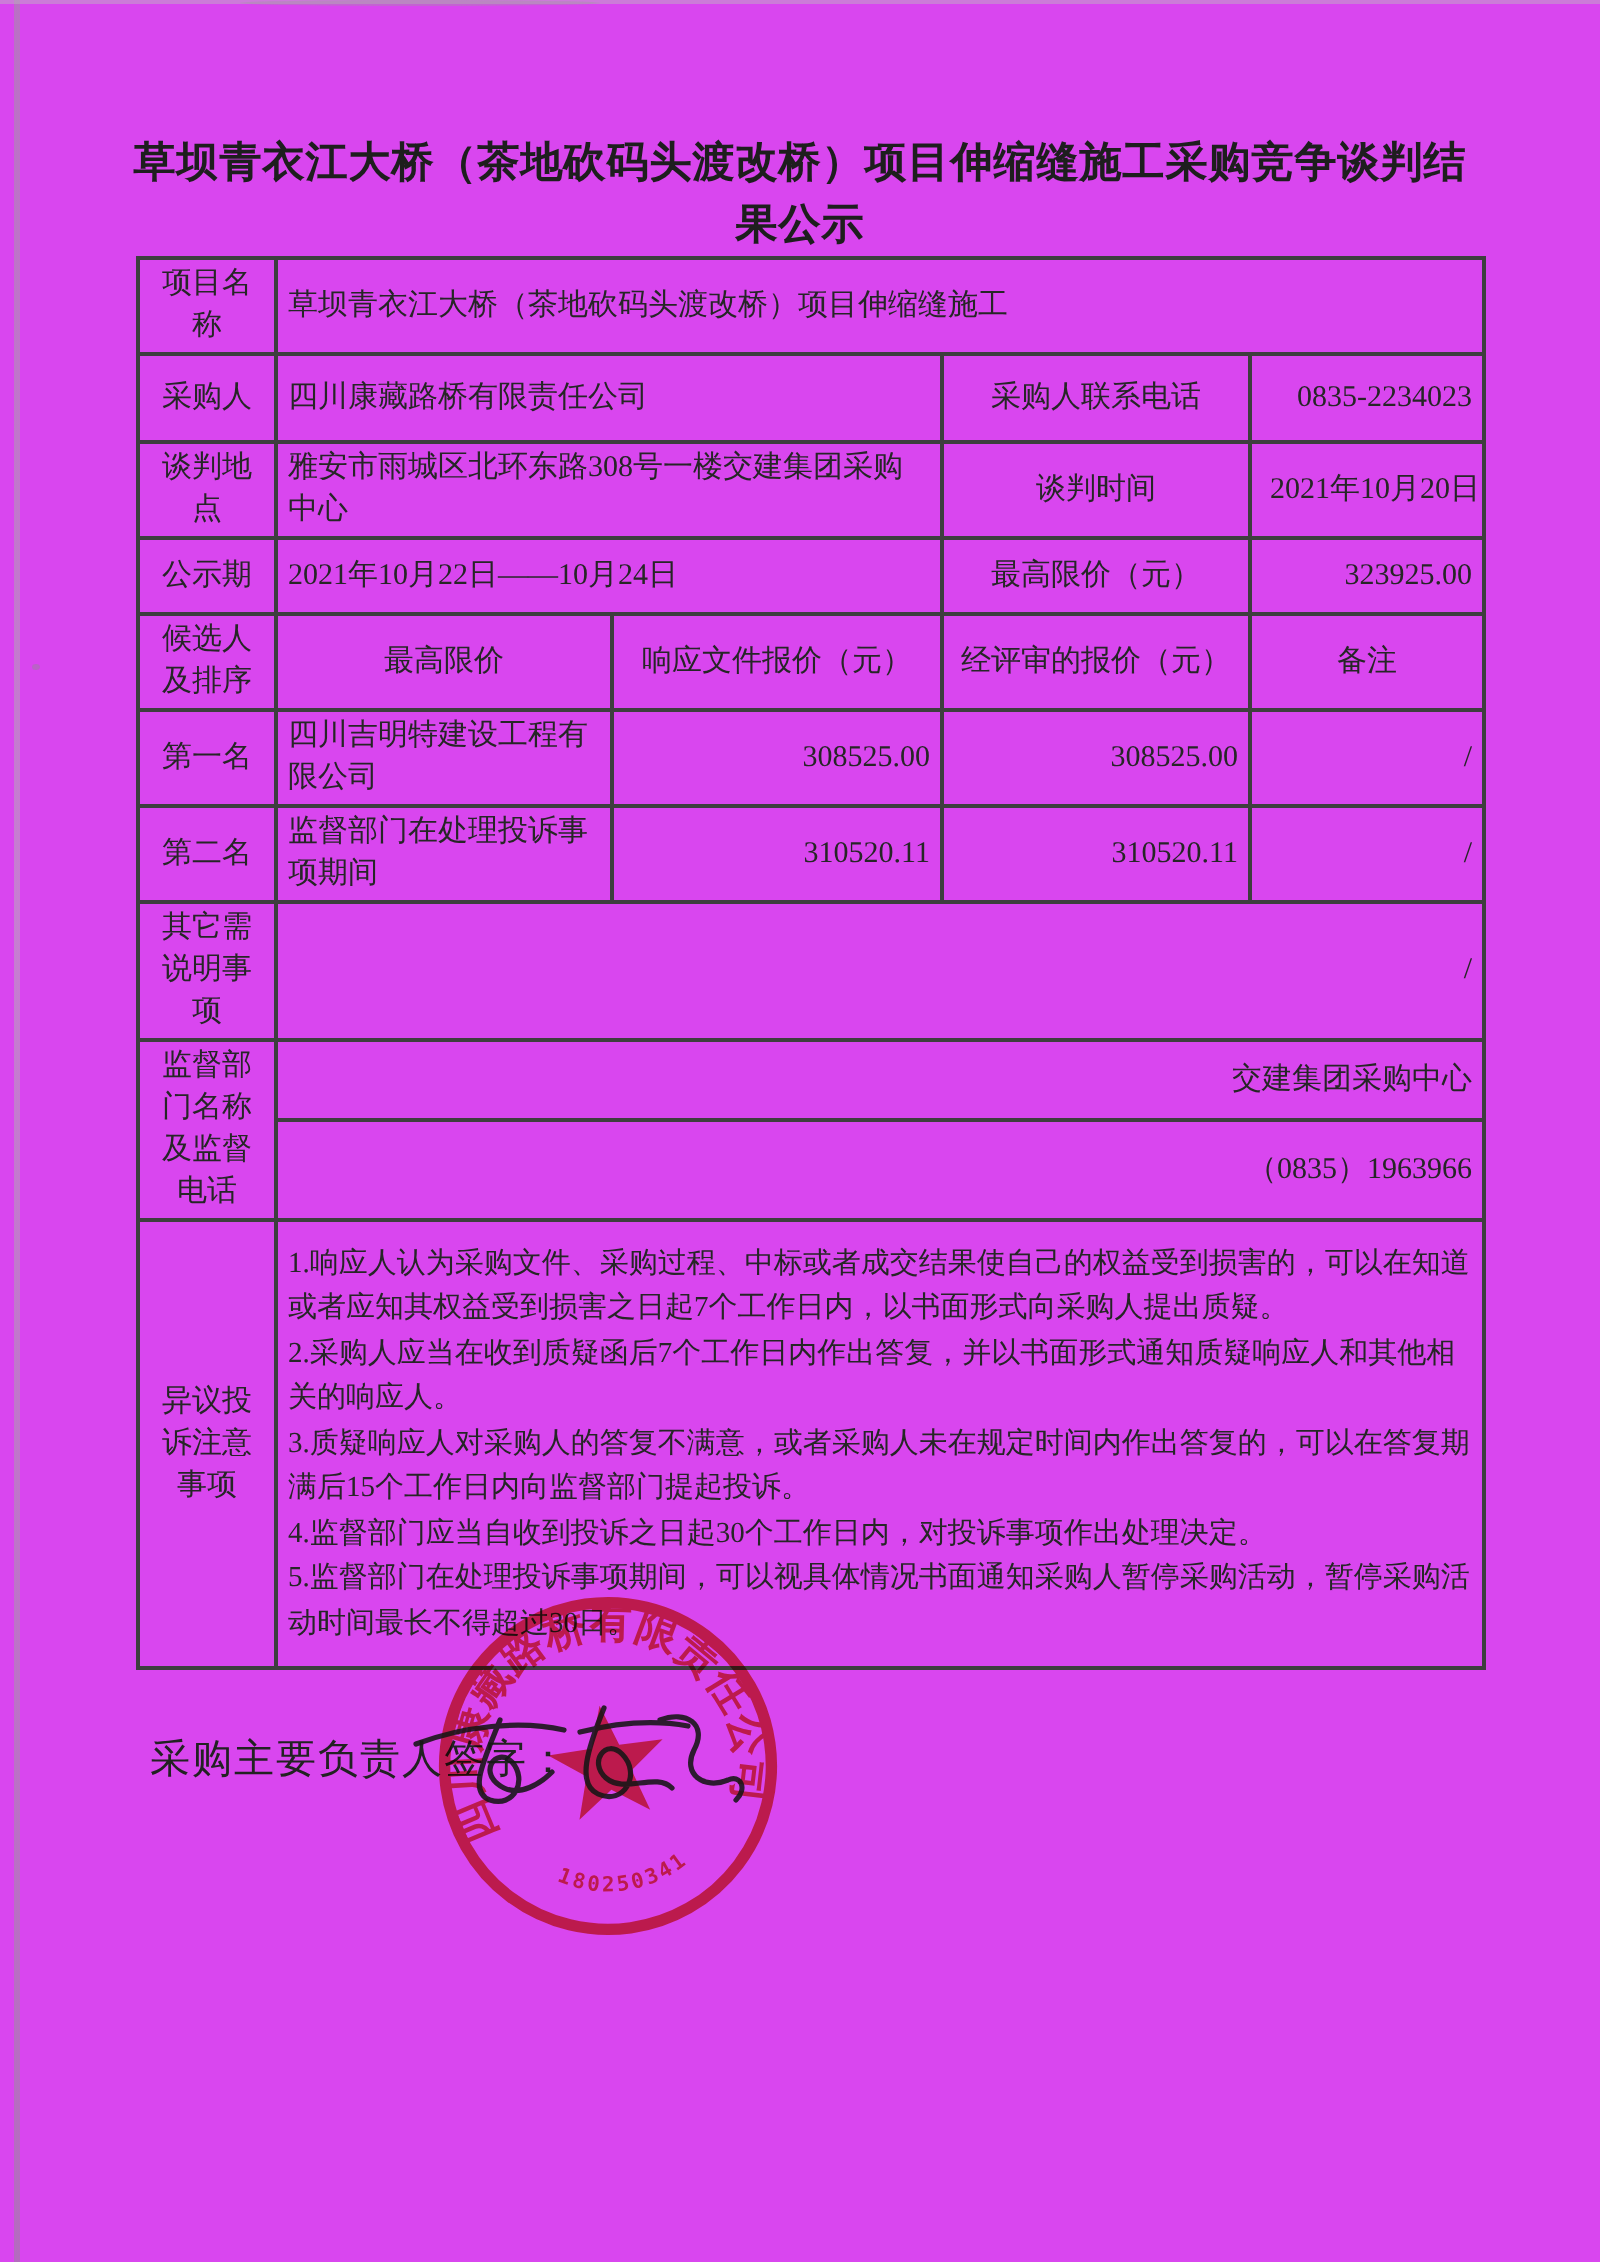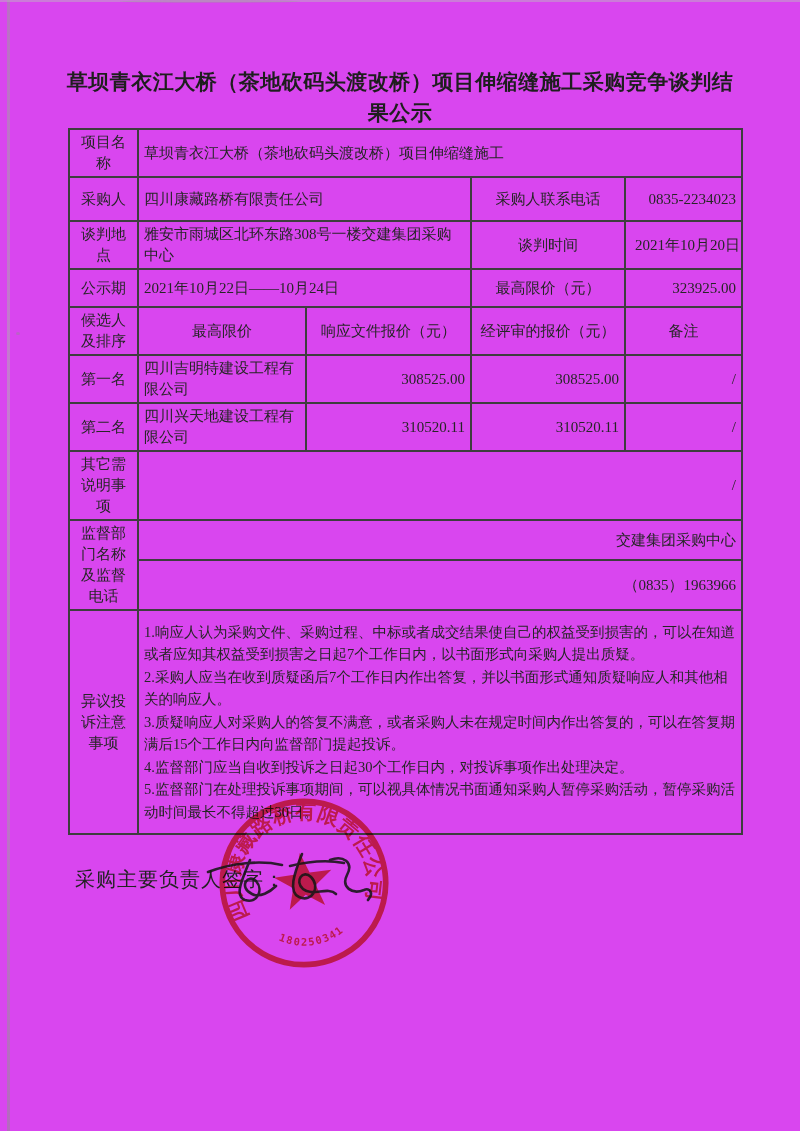--- a/index.html
+++ b/index.html
@@ -114,21 +114,21 @@
       </tr>
       <tr class="h6">
         <td class="lab">第一名</td>
         <td class="vleft">四川吉明特建设工程有限公司</td>
         <td class="vcent">308525.00</td>
         <td class="vcent">308525.00</td>
         <td class="vcent">/</td>
       </tr>
       <tr class="h7">
         <td class="lab">第二名</td>
-        <td class="vleft">四川兴天地建设工程有限公司</td>
+        <td class="vleft">监督部门在处理投诉事项期间</td>
         <td class="vcent">310520.11</td>
         <td class="vcent">310520.11</td>
         <td class="vcent">/</td>
       </tr>
       <tr class="h8">
         <td class="lab">其它需说明事项</td>
         <td class="vcent" colspan="4">/</td>
       </tr>
       <tr class="h9a">
         <td class="labc" rowspan="2">监督部门名称及监督电话</td>

